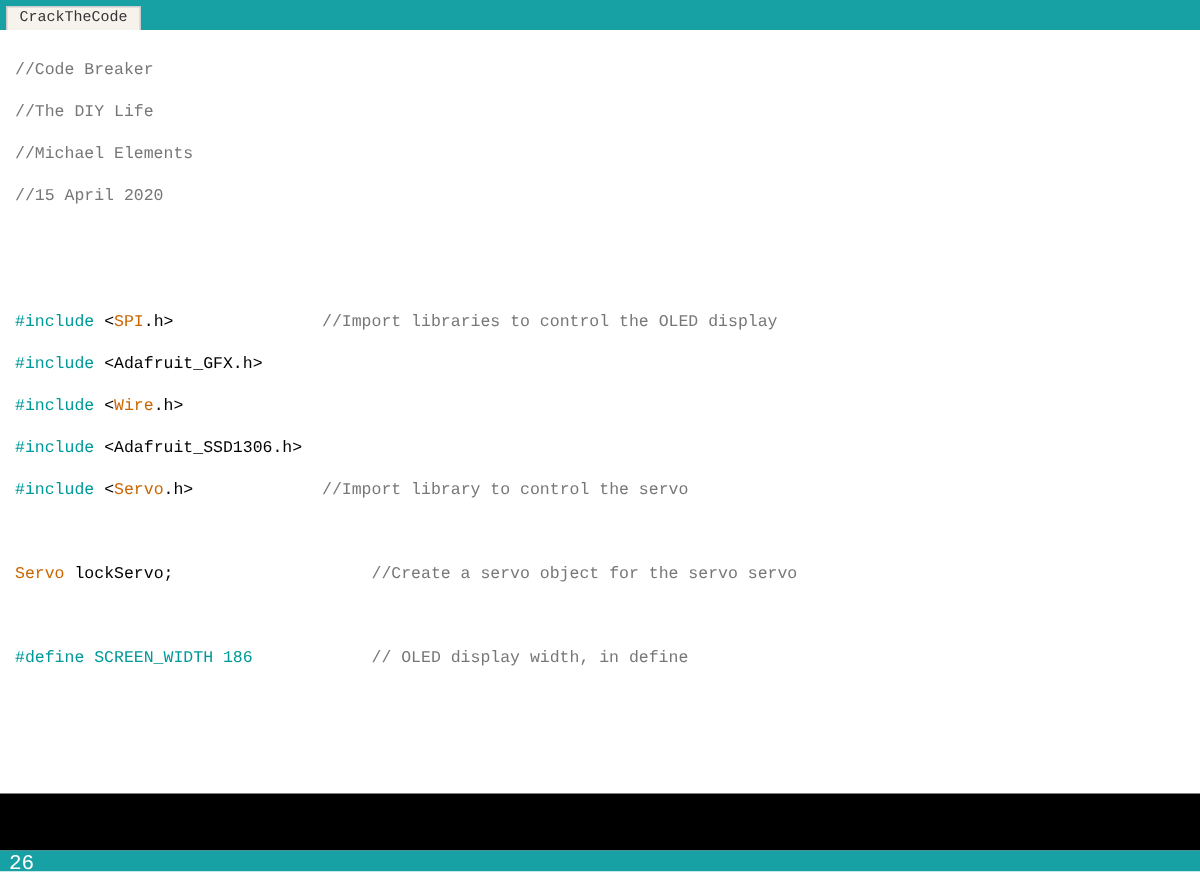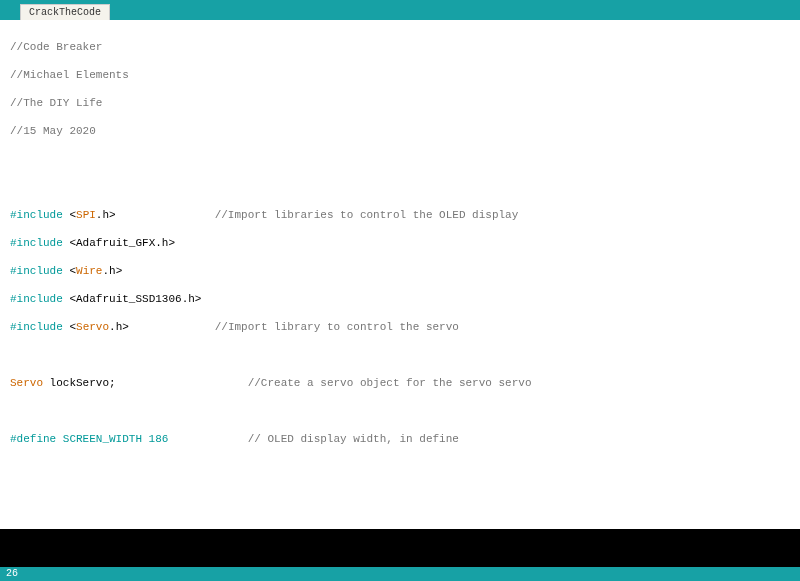--- a/index.html
+++ b/index.html
@@ -11,21 +11,21 @@
     height: 581px;
     overflow: hidden;
     display: flex;
     flex-direction: column;
   }
   .tab-bar {
     background: #17a1a5;
     height: 20px;
     display: flex;
     align-items: flex-end;
-    padding-left: 20px;
+    padding-left: 4px;
   }
   .tab {
     background: #f5f3ec;
     border: 1px solid #ccc;
     border-bottom: none;
     padding: 2px 8px;
     font-size: 10px;
     color: #333;
     cursor: pointer;
   }
@@ -42,37 +42,37 @@
   .comment { color: #777; margin-top: 40px; }
   .keyword { color: #009999; }
   .sys     { color: #cc6600; }
   .black-bar {
     background: #000;
     height: 38px;
   }
   .status-bar {
     background: #17a1a5;
     color: #fff;
-    font-size: 10px;
+    font-size: 14px;
     padding: 1px 6px;
     height: 14px;
   }
 </style>
 </head>
 <body>
 
 <div class="tab-bar">
   <div class="tab">CrackTheCode</div>
 </div>
 
 <div class="editor">
 <span class="ln"><span class="comment">//Code Breaker</span></span>
+<span class="ln"><span class="comment">//The DIY Life</span></span>
 <span class="ln"><span class="comment">//Michael Elements</span></span>
-<span class="ln"><span class="comment">//The DIY Life</span></span>
-<span class="ln"><span class="comment">//15 May 2020</span></span>
+<span class="ln"><span class="comment">//15 April 2020</span></span>
 <span class="ln"></span>
 <span class="ln"></span>
 <span class="ln"><span class="keyword">#include </span><span>&lt;</span><span class="sys">SPI</span><span>.h&gt;</span><span class="comment">               //Import libraries to control the OLED display</span></span>
 <span class="ln"><span class="keyword">#include </span><span>&lt;Adafruit_GFX.h&gt;</span></span>
 <span class="ln"><span class="keyword">#include </span><span>&lt;</span><span class="sys">Wire</span><span>.h&gt;</span></span>
 <span class="ln"><span class="keyword">#include </span><span>&lt;Adafruit_SSD1306.h&gt;</span></span>
 <span class="ln"><span class="keyword">#include </span><span>&lt;</span><span class="sys">Servo</span><span>.h&gt;</span><span class="comment">             //Import library to control the servo</span></span>
 <span class="ln"></span>
 <span class="ln"><span class="sys">Servo</span><span> lockServo;</span><span class="comment">                    //Create a servo object for the servo servo</span></span>
 <span class="ln"></span>

